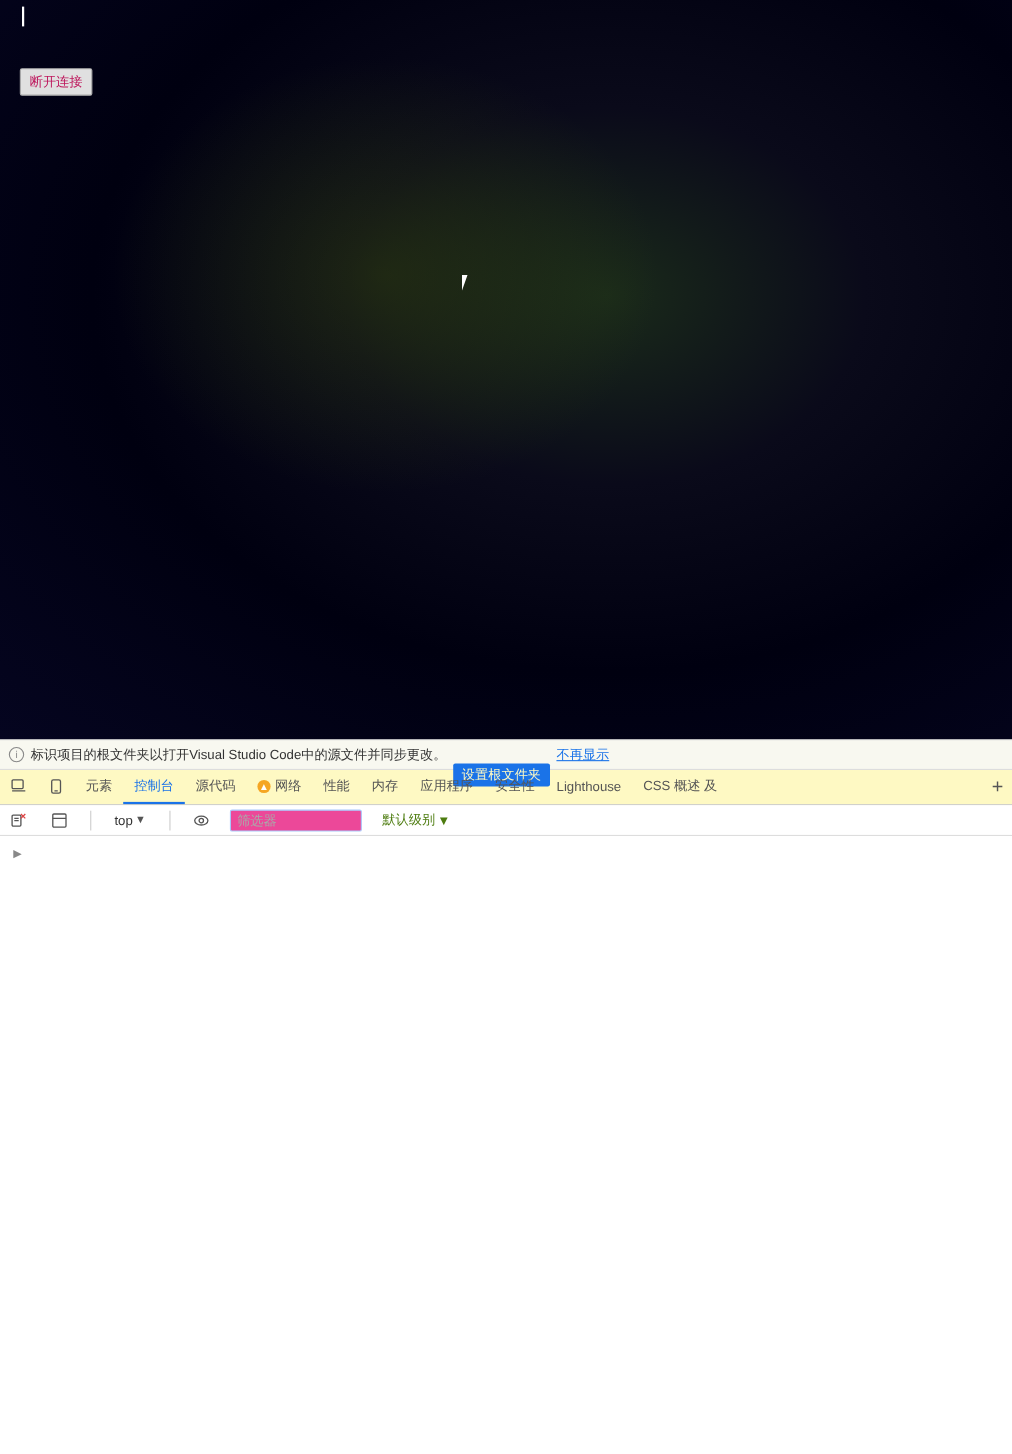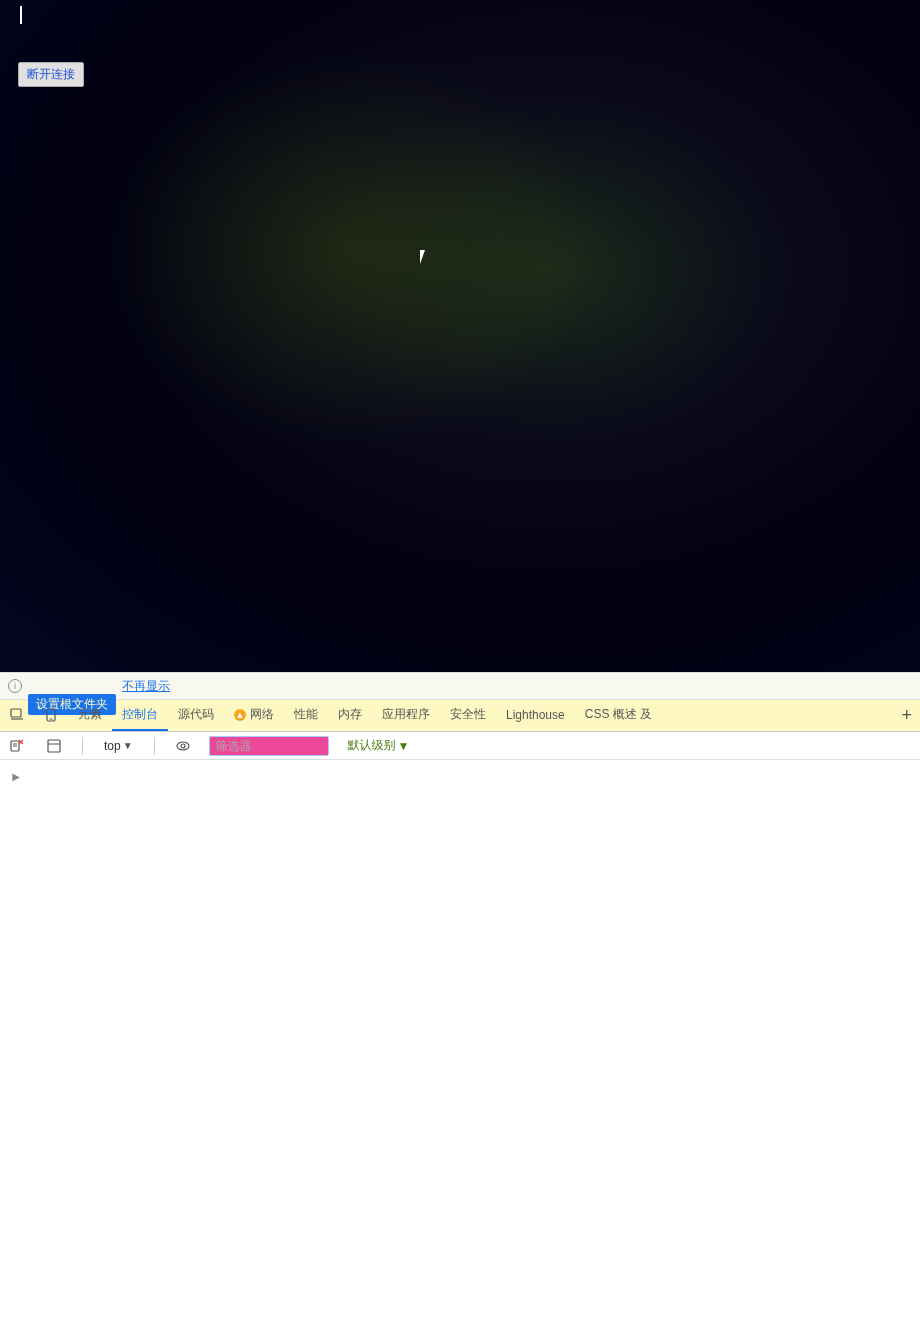--- a/index.html
+++ b/index.html
@@ -62,21 +62,21 @@
     
     .disconnect-btn {
       position: absolute;
       top: 62px;
       left: 18px;
       background: #e0e0e0;
       border: 1px solid #aaa;
       border-radius: 2px;
       padding: 3px 8px;
       font-size: 12px;
-      color: #1d4ed8;
+      color: #be185d;
       cursor: pointer;
       white-space: nowrap;
     }
 
     
     .cursor-line {
       position: absolute;
       top: 6px;
       left: 20px;
       width: 2px;
@@ -319,20 +319,21 @@
 <body>
 
 <div class="viewport-area">
   <div class="cursor-line"></div>
   <div class="cursor-indicator"></div>
   <button class="disconnect-btn">断开连接</button>
 </div>
 
 <div class="info-bar">
   <span class="info-icon">i</span>
+  <span class="info-text">标识项目的根文件夹以打开Visual Studio Code中的源文件并同步更改。</span>
   <button class="info-link-btn">设置根文件夹</button>
   <button class="info-dismiss-btn">不再显示</button>
 </div>
 
 <div class="devtools-tabs">
 
   <div class="devtools-tab" title="检查">
     <svg width="14" height="14" viewBox="0 0 14 14" fill="none" xmlns="http://www.w3.org/2000/svg">
       <rect x="1" y="1" width="10" height="8" rx="1" stroke="#555" stroke-width="1.2" fill="none"></rect>
       <line x1="1" y1="11" x2="13" y2="11" stroke="#555" stroke-width="1.2"></line>

